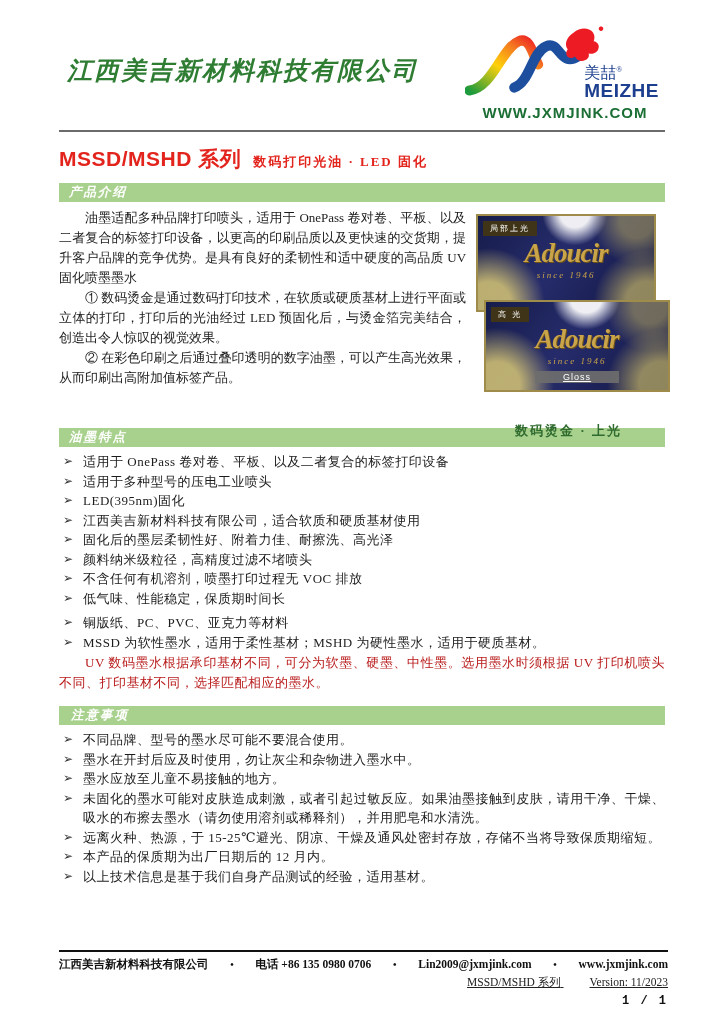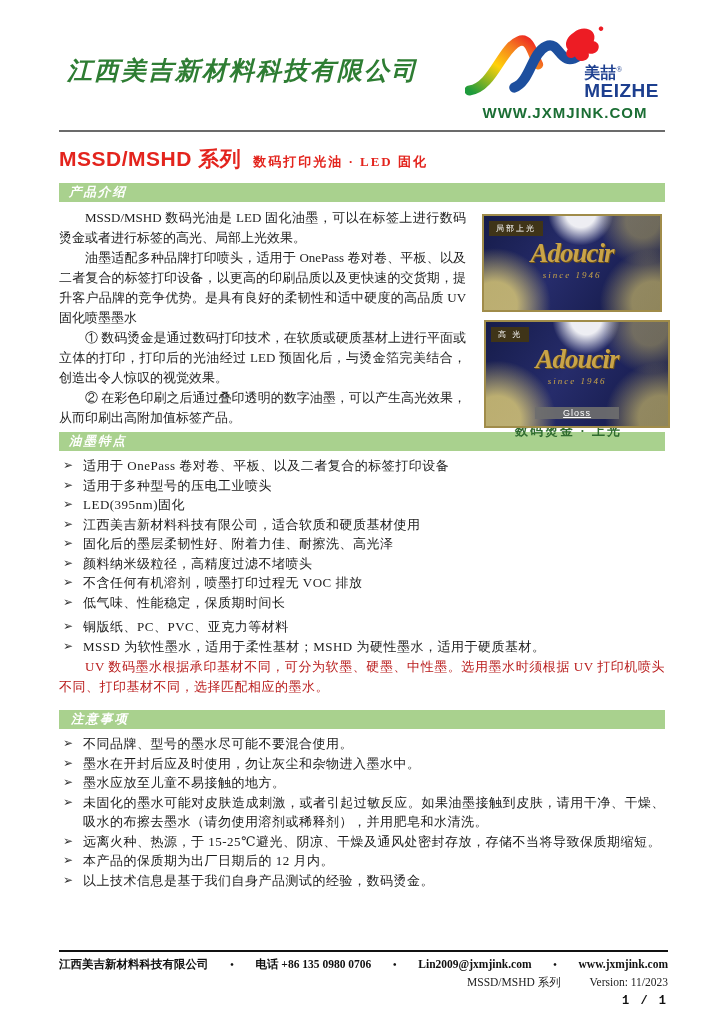--- a/index.html
+++ b/index.html
@@ -13,21 +13,21 @@
   
   .header { display:flex; justify-content:space-between; align-items:flex-start; height:104px; }
   .company-name {
     font-size:25px; font-weight:bold; font-style:italic; color:#2e7d33;
     letter-spacing:2px; margin-top:30px; margin-left:8px;
   }
   .logo-block { width:200px; text-align:center; }
   .logo-top { position:relative; height:78px; }
   .logo-svg { position:absolute; left:0; top:0; }
   .logo-words { position:absolute; right:6px; bottom:2px; text-align:left; line-height:1; }
-  .logo-cn { font-size:16px; font-weight:bold; color:#1d3f8f; font-family:"Liberation Sans",sans-serif; }
+  .logo-cn { font-size:16px; font-weight:normal; color:#1d3f8f; font-family:"Liberation Sans",sans-serif; }
   .logo-reg { font-size:8px; color:#1d3f8f; vertical-align:super; }
   .logo-en { font-size:19px; font-weight:bold; color:#1d3f8f; font-family:"Liberation Sans",sans-serif; letter-spacing:.5px; }
   .logo-site { font-size:15px; font-weight:bold; color:#1b6e34; font-family:"Liberation Sans",sans-serif; letter-spacing:1px; margin-top:2px; }
   .header-rule { border-bottom:2px solid #6b6b6b; margin-top:2px; }
 
   
   .title-row { margin-top:13px; display:flex; align-items:baseline; gap:12px; }
   .title-model { font-size:21px; font-weight:bold; color:#e3241d; font-family:"Liberation Sans",sans-serif; letter-spacing:.5px; }
   .title-sub { font-size:13px; font-weight:bold; color:#e3241d; letter-spacing:2px; }
 
@@ -44,22 +44,22 @@
   .intro-media { width:200px; margin-left:6px; position:relative; height:206px; }
   .label-card {
     position:absolute; border:2px solid #a08c4a; color:#c9a448; overflow:hidden;
     background:
       radial-gradient(circle at 6% 94%, rgba(240,220,120,.75) 0 12%, rgba(240,220,120,0) 30%),
       radial-gradient(circle at 96% 92%, rgba(228,208,110,.6) 0 11%, rgba(228,208,110,0) 28%),
       radial-gradient(circle at 90% 6%, rgba(214,196,100,.45) 0 9%, rgba(214,196,100,0) 24%),
       radial-gradient(ellipse at 55% -4%, rgba(255,255,255,.92) 0 11%, rgba(255,255,255,0) 24%),
       linear-gradient(125deg,#161c4a 0%,#262c6b 45%,#111641 100%);
   }
-  .card-1 { left:10px;  top:6px;  width:180px; height:98px; z-index:1; }
-  .card-2 { left:12px; top:92px; width:186px; height:108px; z-index:2;margin-top:20px; }
+  .card-1 { left:4px;  top:6px;  width:180px; height:98px; z-index:1; }
+  .card-2 { left:12px; top:92px; width:186px; height:92px; z-index:2; }
   .card-badge {
     position:absolute; top:5px; left:5px; background:#3f3418; color:#fff;
     font-size:8px; padding:2px 7px; letter-spacing:2px; font-family:"Liberation Sans",sans-serif;
   }
   .card-brand {
     text-align:center; font-style:italic; font-weight:bold; font-size:27px; margin-top:22px;
     letter-spacing:-1px; text-shadow:1px 1px 0 #6e521a;
   }
   .card-since { text-align:center; font-style:italic; font-size:9px; letter-spacing:2px; margin-top:1px; }
   .gloss-badge {
@@ -76,21 +76,21 @@
   .blt { width:20px; flex:0 0 20px; margin-left:4px; font-size:12px; color:#333; }
   .btxt { flex:1; text-align:justify; letter-spacing:.5px; }
   .note-para { font-size:13px; line-height:20px; text-indent:2em; text-align:justify; color:#b91c1c; margin-top:1px; letter-spacing:.5px; }
 
   
   .footer { position:absolute; left:59px; right:56px; bottom:16px; }
   .footer-rule { border-top:2.5px solid #111; }
   .footer-line1 { display:flex; justify-content:space-between; align-items:baseline; margin-top:5px;
     font-size:11.5px; font-weight:bold; color:#111; }
   .footer-line1 .sep { font-size:10px; }
-  .footer-line2 { text-align:right; font-size:11.5px; color:#222; margin-top:3px; }
+  .footer-line2 { text-align:right; font-size:11.5px; color:#222; margin-top:3px;text-decoration:underline; }
   .footer-line2 .ver { margin-left:26px; }
   .footer-page { text-align:right; font-size:12px; font-weight:bold; color:#111; margin-top:4px;
     font-family:"Liberation Mono","DejaVu Sans Mono",monospace; letter-spacing:2px; }
 </style>
 </head>
 <body>
 
 <div class="page">
 
   <div class="header">
@@ -126,42 +126,41 @@
   <div class="header-rule"></div>
 
   <div class="title-row">
     <span class="title-model">MSSD/MSHD 系列</span>
     <span class="title-sub">数码打印光油 · LED 固化</span>
   </div>
 
   <div class="bar">产品介绍</div>
   <div class="intro-flex">
     <div class="intro-text">
-        <p>MSSD/MSHD 数码光油是 LED 固化油墨，可以在标签上进行数码烫金或者进行标签的高光、局部上光效果。</p>
         <p>油墨适配多种品牌打印喷头，适用于 OnePass 卷对卷、平板、以及二者复合的标签打印设备，以更高的印刷品质以及更快速的交货期，提升客户品牌的竞争优势。是具有良好的柔韧性和适中硬度的高品质 UV 固化喷墨墨水</p>
         <p>① 数码烫金是通过数码打印技术，在软质或硬质基材上进行平面或立体的打印，打印后的光油经过 LED 预固化后，与烫金箔完美结合，创造出令人惊叹的视觉效果。</p>
         <p>② 在彩色印刷之后通过叠印透明的数字油墨，可以产生高光效果，从而印刷出高附加值标签产品。</p>
       </div>
     <div class="intro-media">
       <div class="label-card card-1">
         <div class="card-badge">局部上光</div>
         <div class="card-brand">Adoucir</div>
         <div class="card-since">since 1946</div>
       </div>
       <div class="label-card card-2">
         <div class="card-badge">高 光</div>
         <div class="card-brand">Adoucir</div>
         <div class="card-since">since 1946</div>
         <div class="gloss-badge">Gloss</div>
       </div>
       <div class="media-caption">数码烫金 · 上光</div>
     </div>
   </div>
 
-  <div class="bar" style="margin-top:4px;">油墨特点</div>
+  <div class="bar" style="margin-top:14px;">油墨特点</div>
   <ul class="blist">
       <li>
       <span class="blt">➢</span>
       <span class="btxt">适用于 OnePass 卷对卷、平板、以及二者复合的标签打印设备</span>
     </li>
       <li>
       <span class="blt">➢</span>
       <span class="btxt">适用于多种型号的压电工业喷头</span>
     </li>
       <li>
@@ -223,21 +222,21 @@
       <li>
       <span class="blt">➢</span>
       <span class="btxt">远离火种、热源，于 15-25℃避光、阴凉、干燥及通风处密封存放，存储不当将导致保质期缩短。</span>
     </li>
       <li>
       <span class="blt">➢</span>
       <span class="btxt">本产品的保质期为出厂日期后的 12 月内。</span>
     </li>
       <li>
       <span class="blt">➢</span>
-      <span class="btxt">以上技术信息是基于我们自身产品测试的经验，数码烫金。</span>
+      <span class="btxt">以上技术信息是基于我们自身产品测试的经验，适用基材。</span>
     </li>
     </ul>
 
   <div class="footer">
     <div class="footer-rule"></div>
     <div class="footer-line1">
       <span>江西美吉新材料科技有限公司</span>
       <span class="sep">•</span>
       <span>电话 +86 135 0980 0706</span>
       <span class="sep">•</span>

